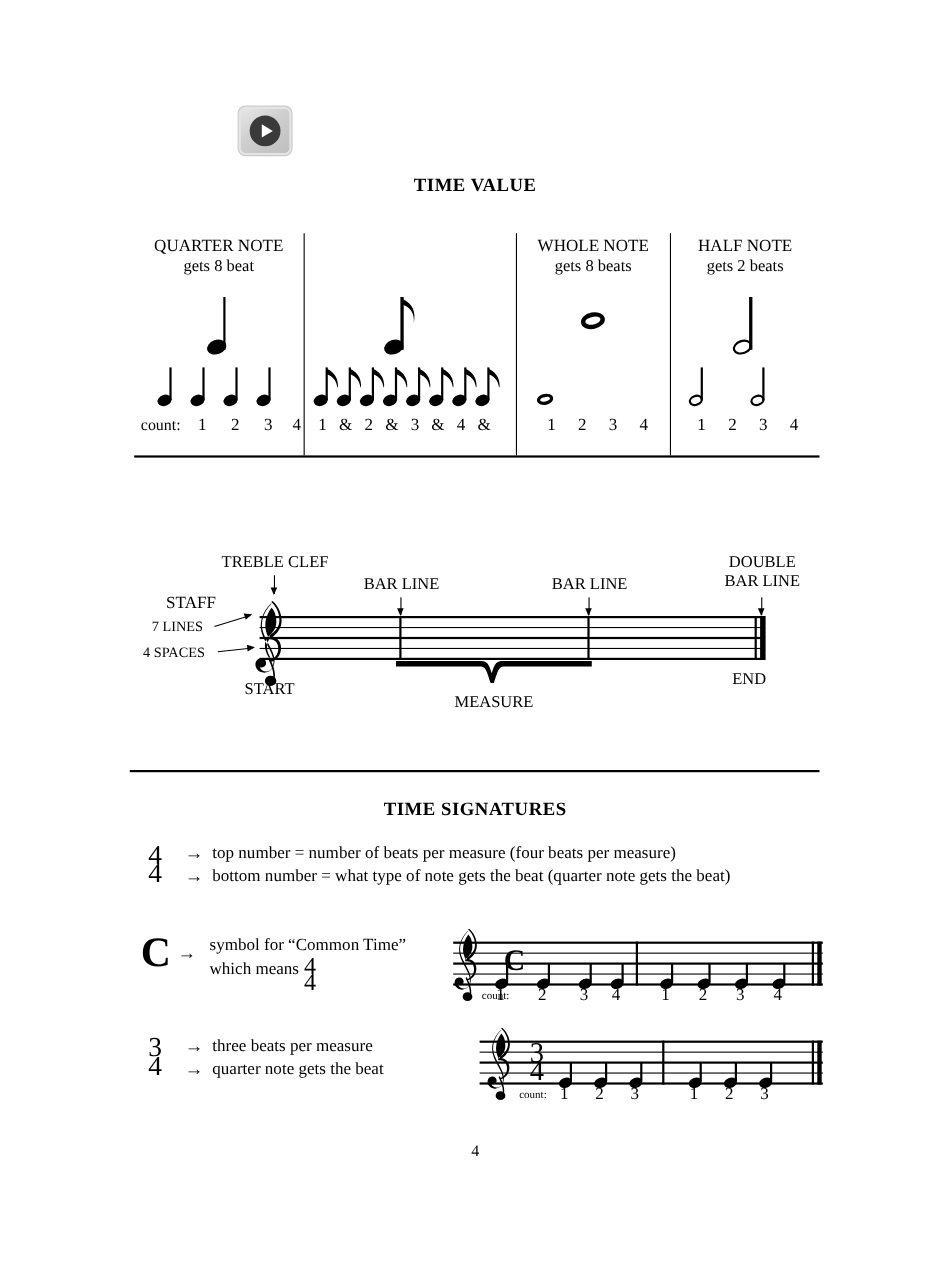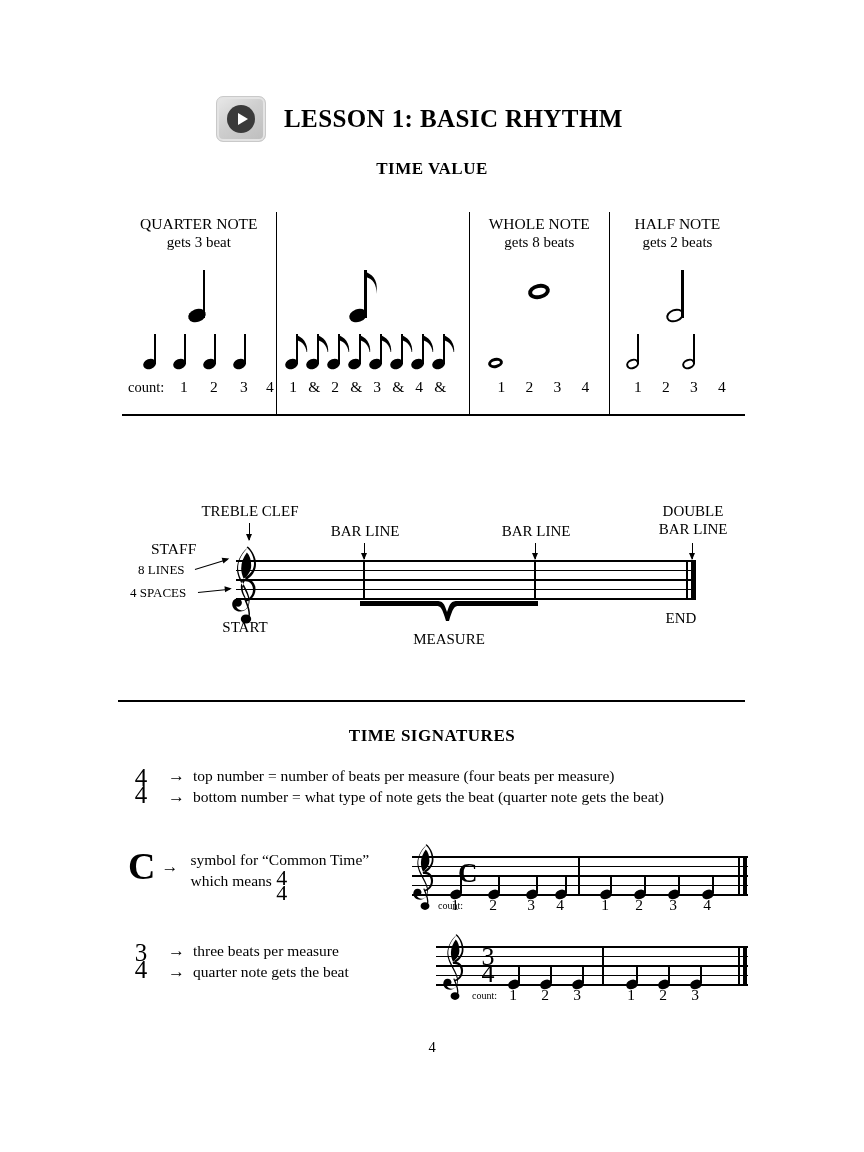--- a/index.html
+++ b/index.html
@@ -363,31 +363,30 @@
 <body>
 
 <div class="page">
 
   <div class="lesson-header">
     <div class="play-icon">
       <div class="play-disc">
         <div class="play-tri"></div>
       </div>
     </div>
-    <div class="lesson-title">LESSON 1:  BASIC RHYTHM</div>
   </div>
 
   <div class="section-title" id="t-timevalue">TIME VALUE</div>
 
   <div class="tv-table">
 
     <div class="tv-col c1">
       <div class="tv-head">
         <div>QUARTER NOTE</div>
-        <div class="sub">gets 3 beat</div>
+        <div class="sub">gets 8 beat</div>
       </div>
       <div class="tv-big">
         <span class="note" style="width:26px;height:54px;vertical-align:bottom;">
           <span class="nhead" style="width:18px;height:13px;left:2px;bottom:2px;"></span>
           <span class="nstem" style="width:2.6px;height:48px;left:17px;bottom:6px;"></span>
         </span>
       </div>
       <div class="tv-row">
         <span class="note" style="width:30px;height:34px;">
           <span class="nhead"></span>
@@ -539,21 +538,21 @@
     <div class="arrow-down" style="left:535px; top:73px; height:16px;"></div>
 
     <div class="lbl" style="left:643px; top:32px; width:100px;">
       <span>DOUBLE</span><br>
       <span>BAR LINE</span>
     </div>
     <div class="arrow-down" style="left:692px; top:73px; height:16px;"></div>
 
     <div class="lbl bold" style="left:151px; top:70px; text-align:left;">STAFF</div>
 
-    <div class="lbl" style="left:138px; top:91px; text-align:left; font-size:13px;">8 LINES</div>
+    <div class="lbl" style="left:138px; top:91px; text-align:left; font-size:13px;">7 LINES</div>
     <div class="arrow-ne" style="left:195px; top:99px; width:34px; transform:rotate(-17deg);"></div>
 
     <div class="lbl" style="left:130px; top:114px; text-align:left; font-size:13px;">4 SPACES</div>
     <div class="arrow-ne" style="left:198px; top:122px; width:32px; transform:rotate(-6deg);"></div>
 
     <div class="staff">
       <div class="sline" style="top:0px;"></div>
       <div class="sline" style="top:9.5px;"></div>
       <div class="sline" style="top:19px;"></div>
       <div class="sline" style="top:28.5px;"></div>

